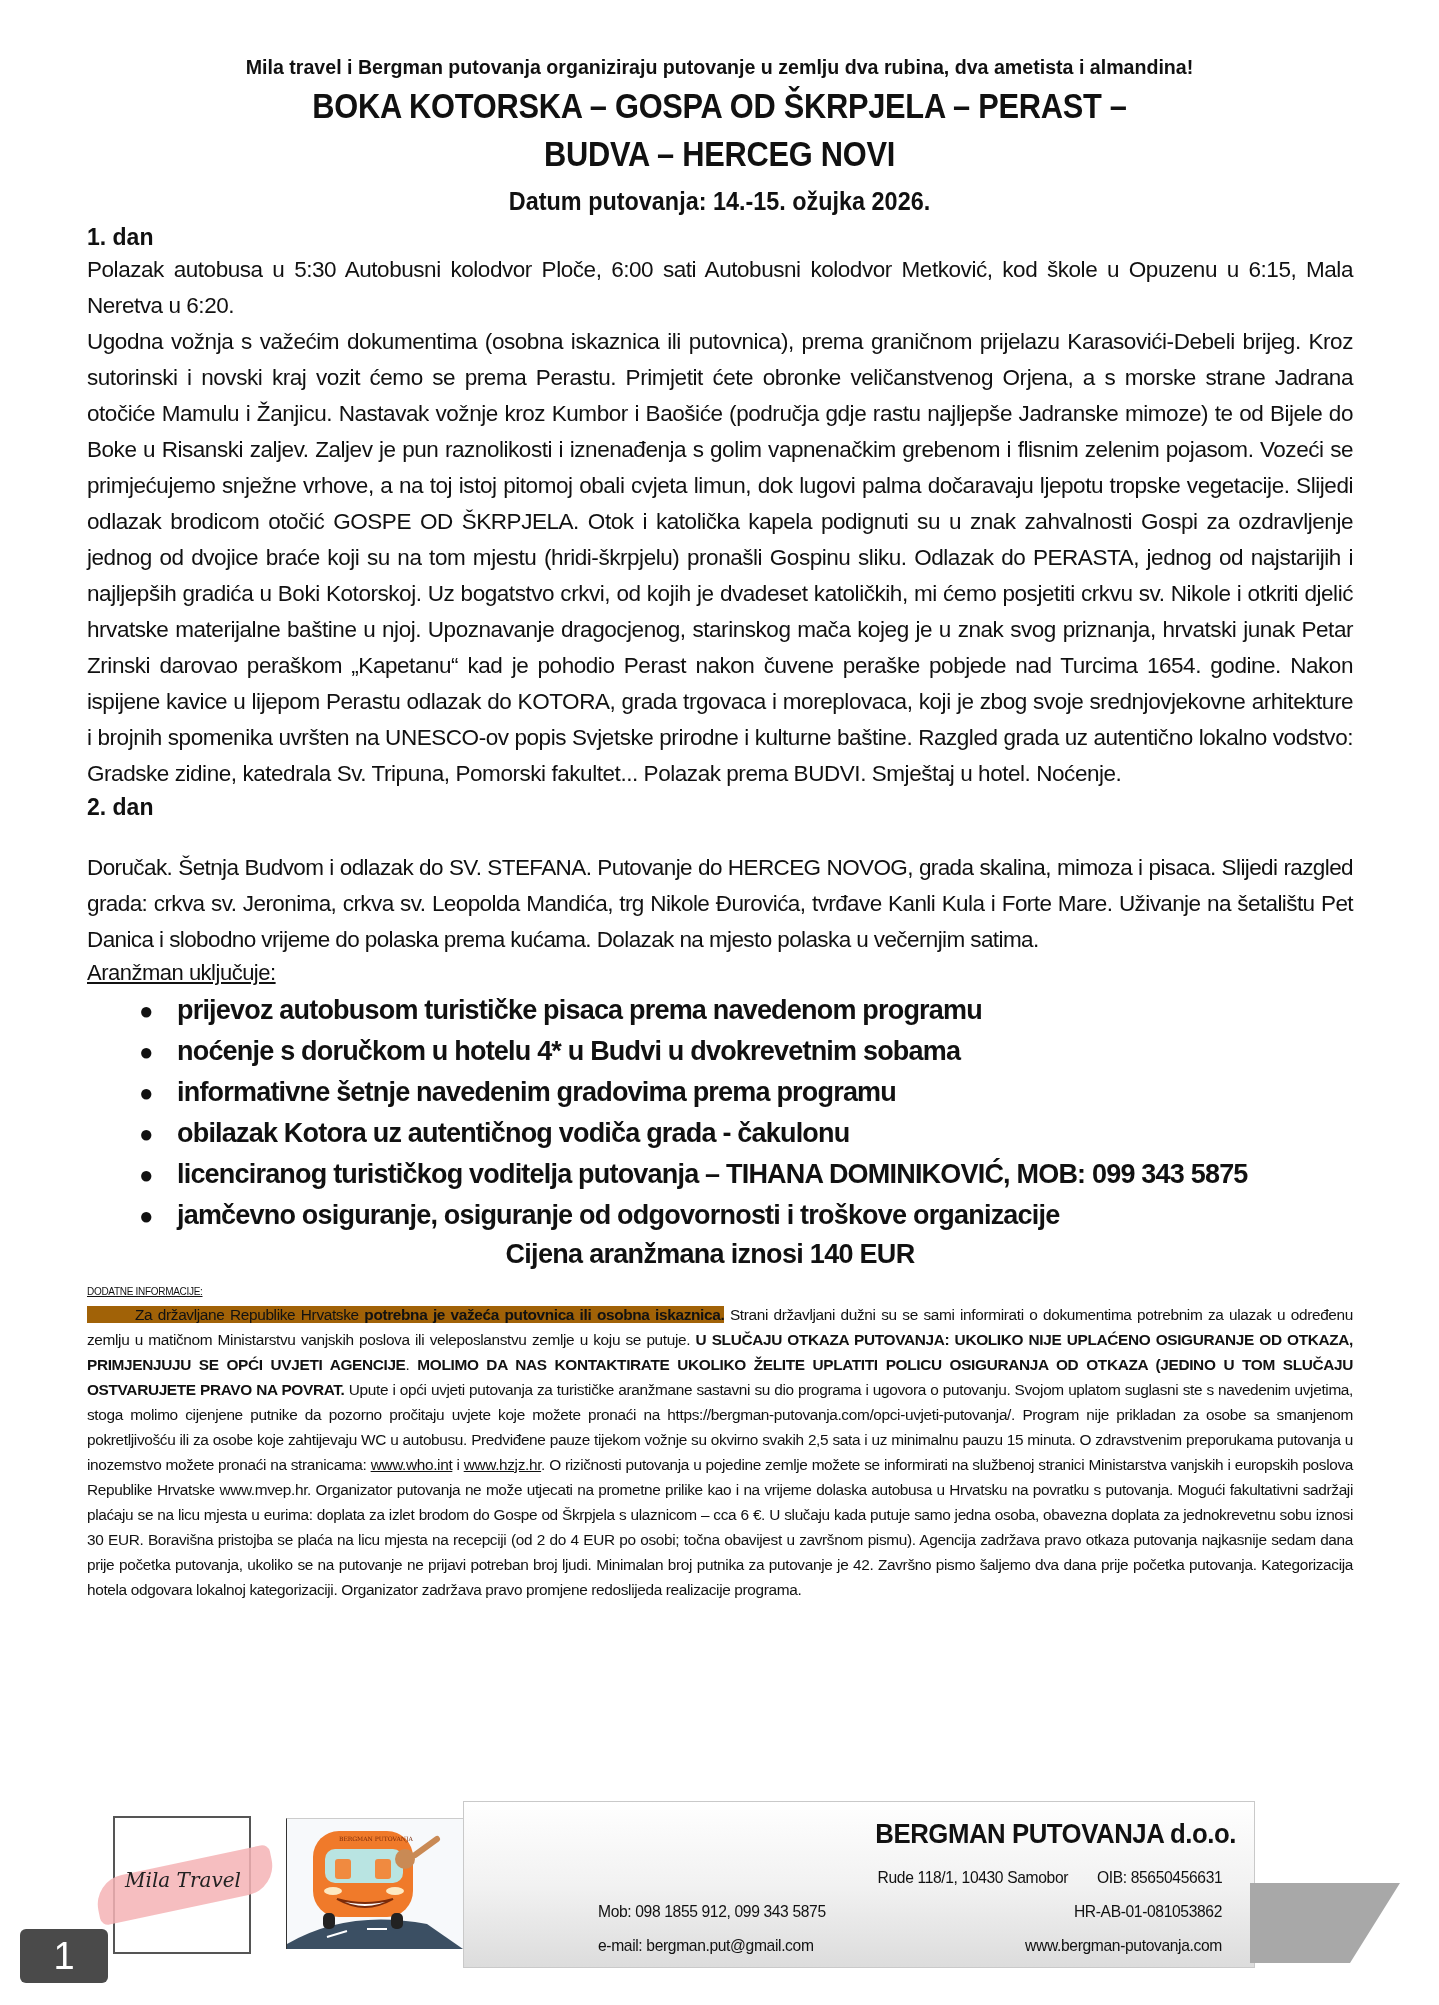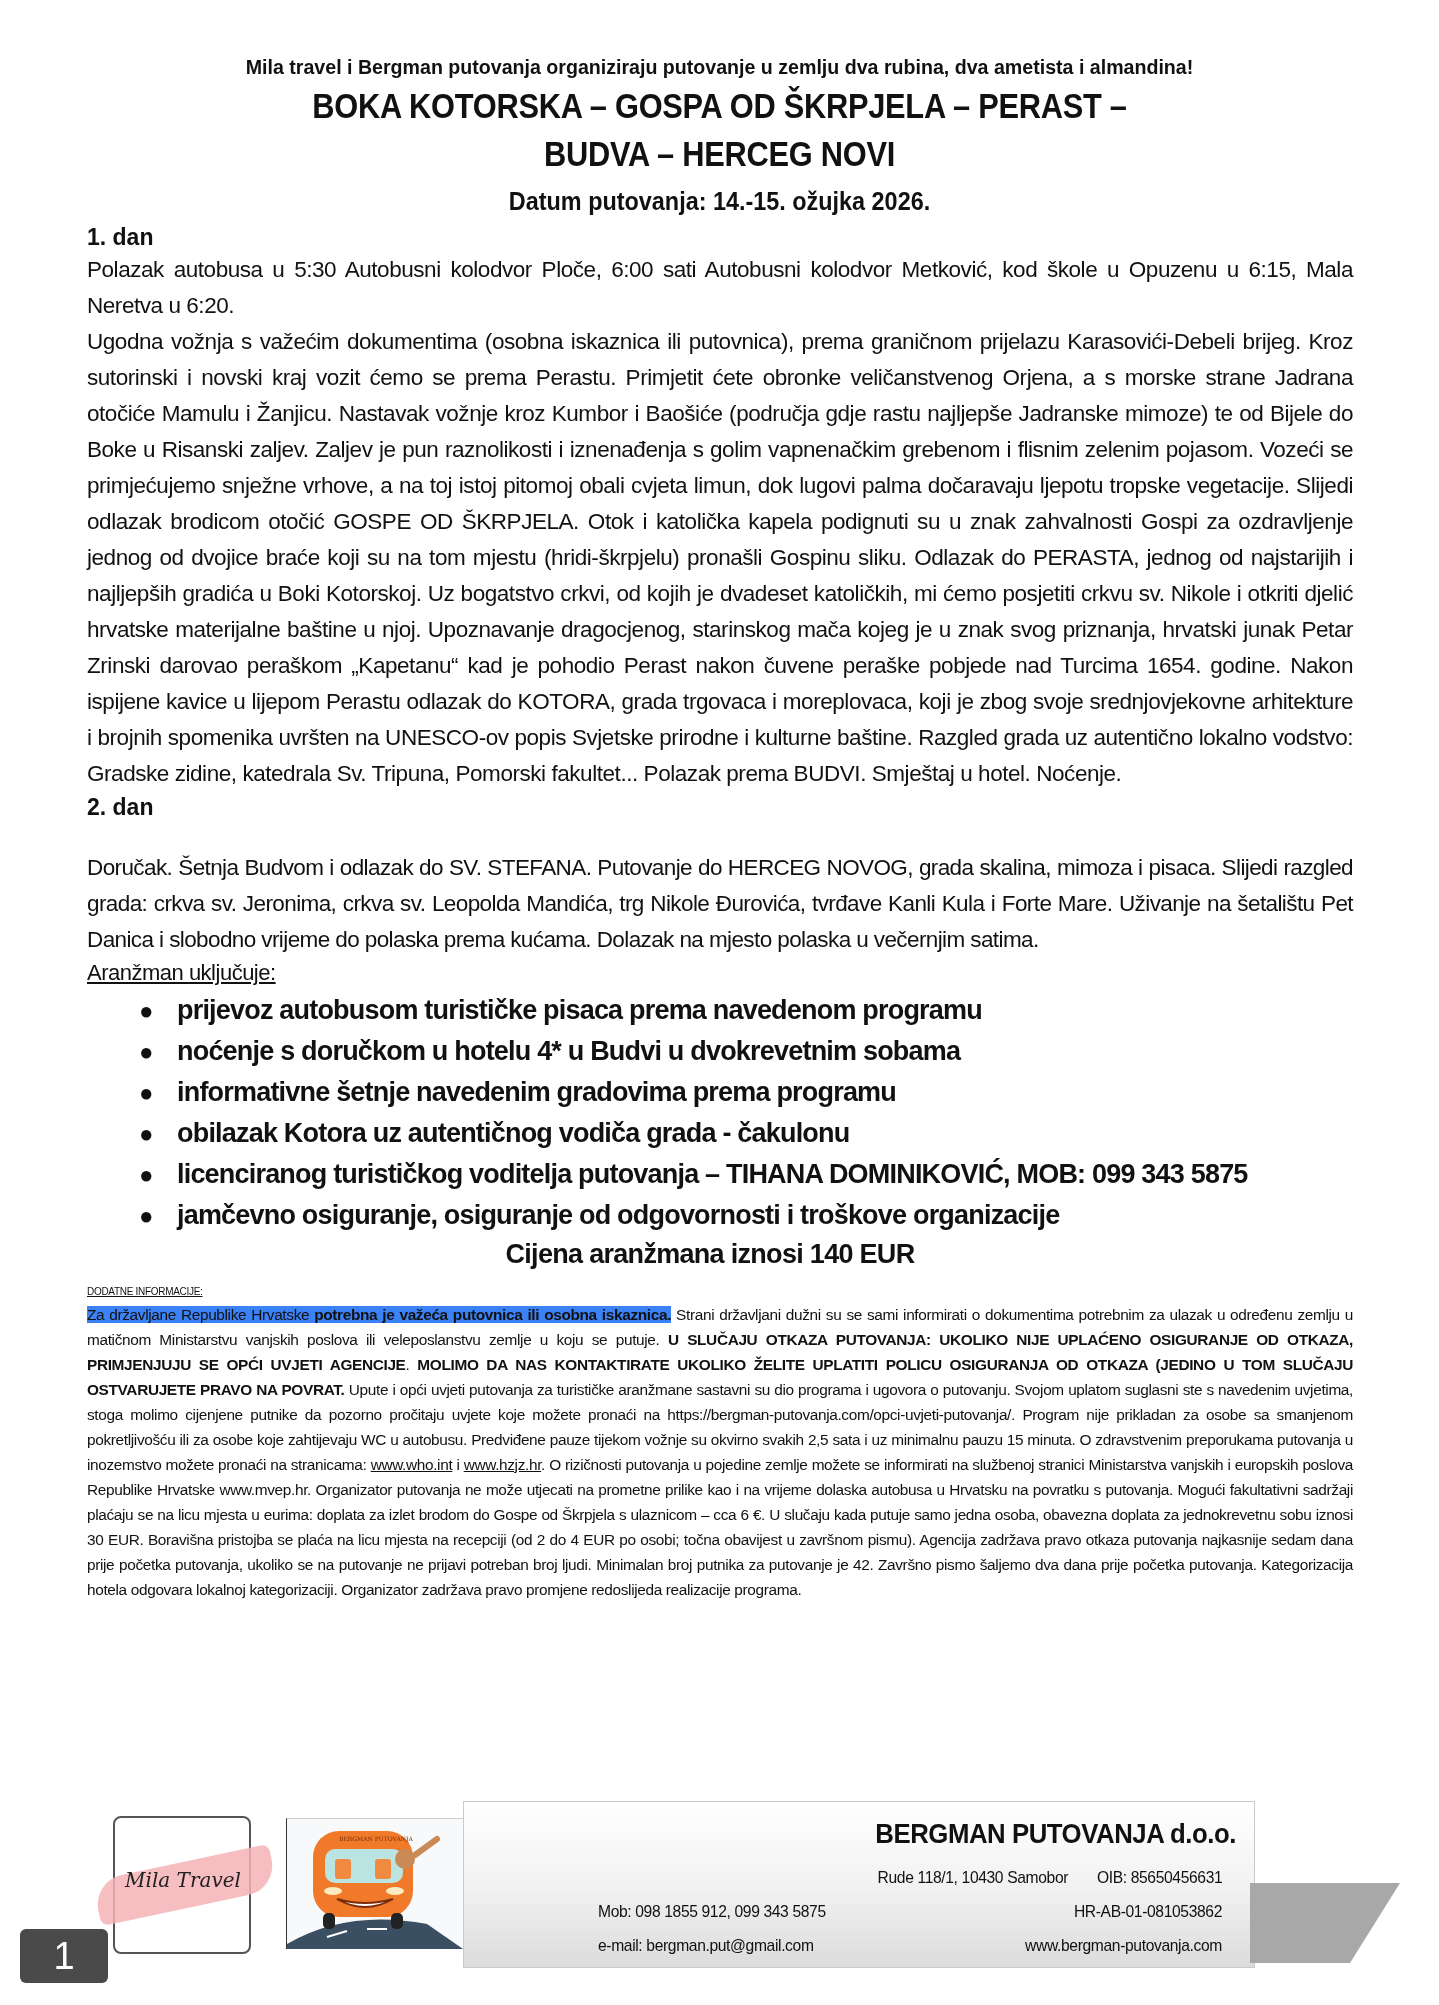--- a/index.html
+++ b/index.html
@@ -27,28 +27,28 @@
             letter-spacing: -0.5px; }
   .incl-list { list-style: none; margin: 4px 0 0 0; padding: 0 0 0 52px; }
   .incl-list li { position: relative; font-size: 27px; font-weight: bold; line-height: 41px; letter-spacing: -0.8px;
                   padding-left: 38px; }
   .incl-list li .bullet { position: absolute; left: 0; top: 0; font-size: 24px; }
   .price { text-align: center; font-size: 27px; font-weight: bold; line-height: 36px; letter-spacing: -0.7px;
            margin-left: -20px; }
 
   .info-h { font-size: 10px; text-decoration: underline; margin: 10px 0 0 0; line-height: 20px; letter-spacing: -0.3px; }
   .info-text { font-size: 15.4px; line-height: 25px; text-align: justify; margin: 0; letter-spacing: -0.35px; }
-  .hl { background: #3b82f6; }
+  .hl { background: #a16207; padding-left: 48px; }
   .b { font-weight: bold; }
   .link { text-decoration: underline; }
 
   .footer-num { position: absolute; left: 20px; top: 1929px; width: 88px; height: 54px; background: #4a4a4a;
                 border-radius: 6px; color: #fff; font-size: 38px; text-align: center; line-height: 54px; }
   .logo-mila { position: absolute; left: 113px; top: 1816px; width: 134px; height: 134px; border: 2px solid #555;
-               border-radius: 8px; background: #fff; }
+               border-radius: 0; background: #fff; }
   .mila-brush { position: absolute; left: -20px; top: 44px; width: 180px; height: 46px;
                 background: #f4b3b5; transform: rotate(-12deg); border-radius: 30px 8px 30px 8px; opacity: 0.85; }
   .mila-text { position: absolute; left: 8px; top: 50px; width: 120px; text-align: center;
                font-family: "DejaVu Serif", serif; font-style: italic; font-size: 20px; color: #222; }
   .logo-bergman { position: absolute; left: 286px; top: 1818px; width: 176px; height: 130px; background: #f7f9fb;
                   border-left: 1px solid #333; border-top: 1px solid #ccc; overflow: hidden; }
   .company-box { position: absolute; left: 463px; top: 1801px; width: 790px; height: 165px;
                  background: linear-gradient(to bottom, #ffffff 0%, #f2f2f2 50%, #dcdcdc 100%);
                  border: 1px solid #c9c9c9; }
   .company-shadow { position: absolute; left: 1250px; top: 1883px; width: 150px; height: 80px; }

